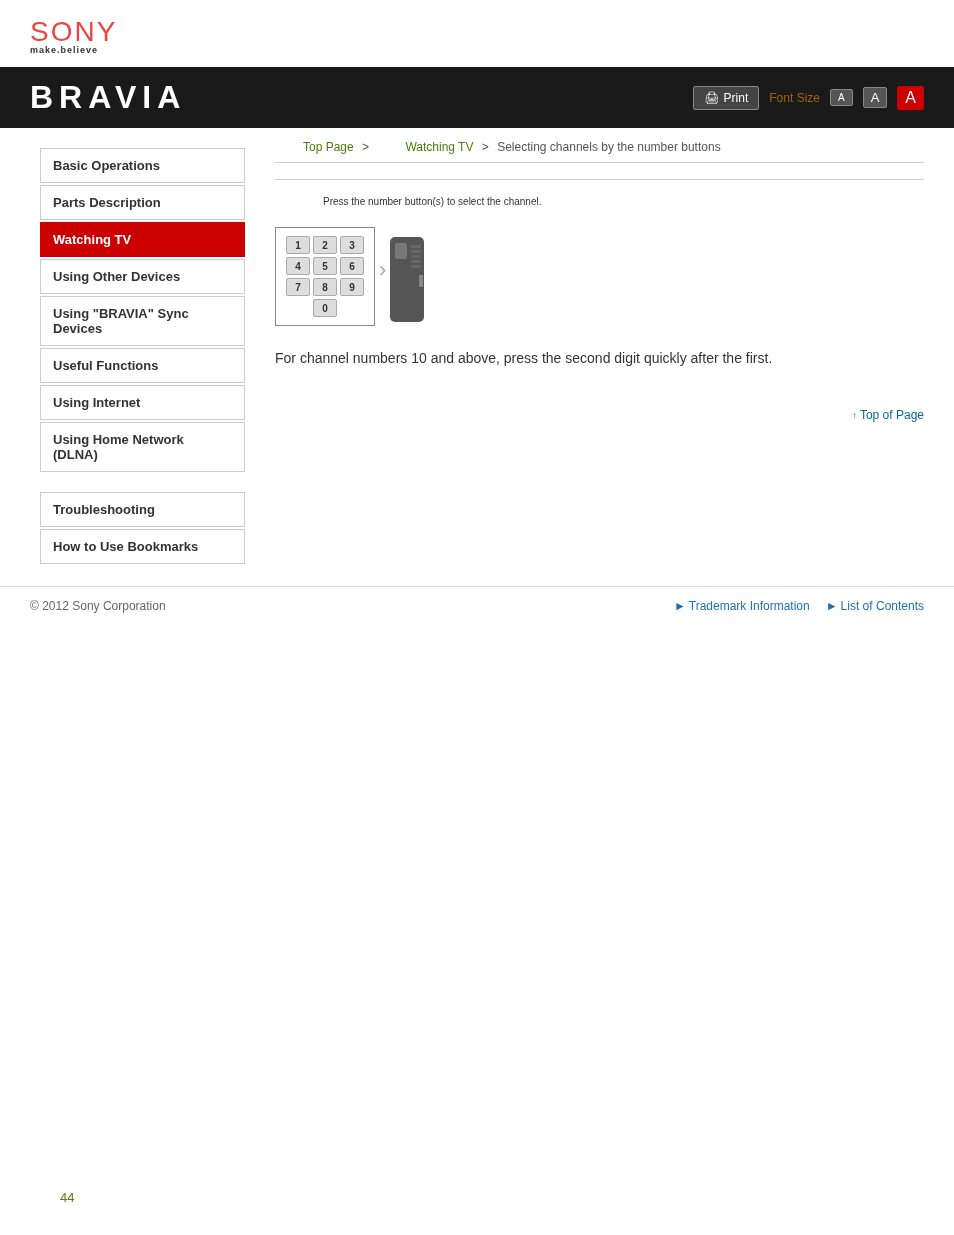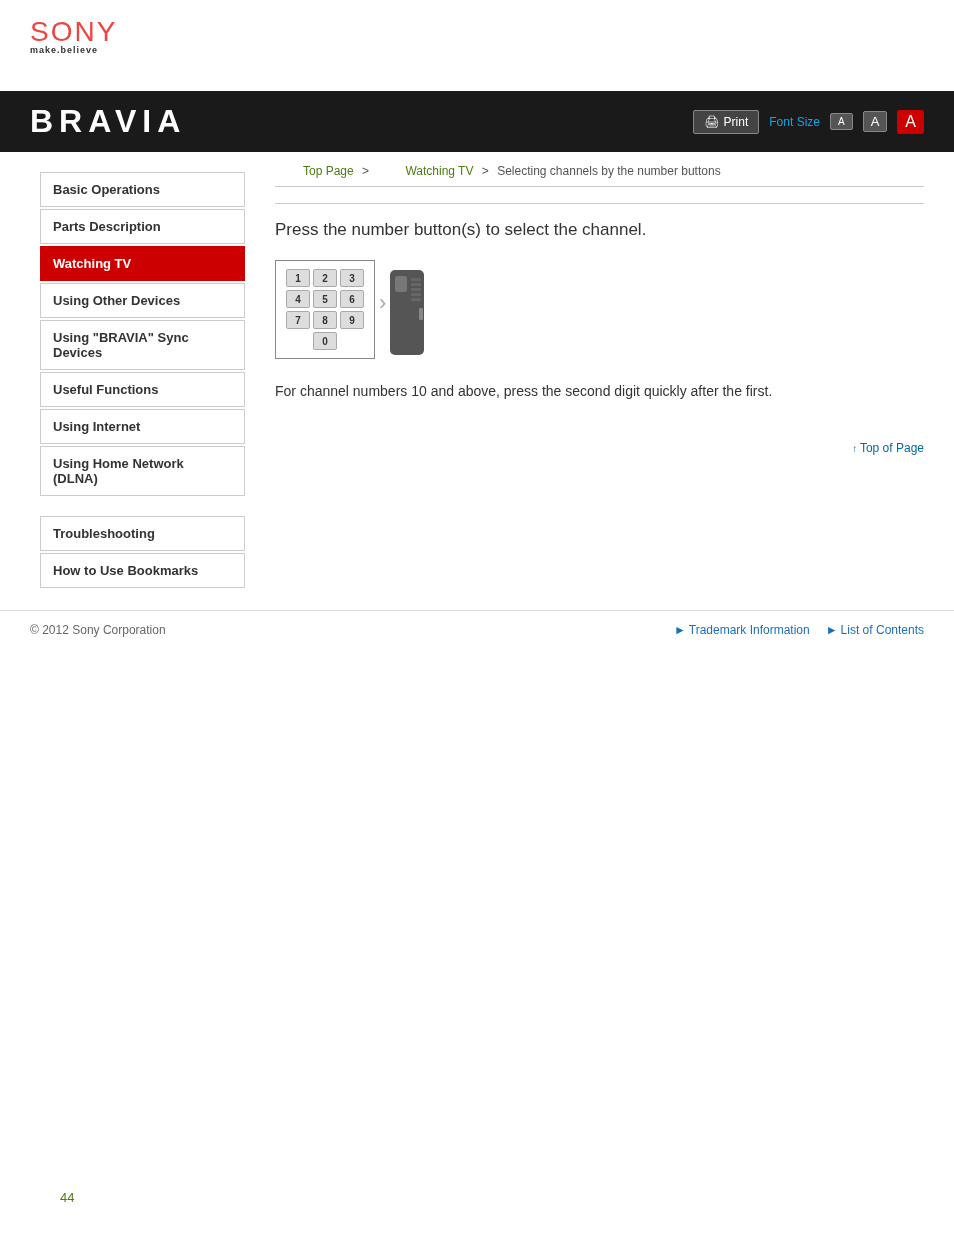--- a/index.html
+++ b/index.html
@@ -35,21 +35,20 @@
       font-weight: bold;
     }
 
     
     .header-bar {
       background: #1a1a1a;
       padding: 12px 30px;
       display: flex;
       align-items: center;
       justify-content: space-between;
-      margin-top: 24px;
     }
     .bravia-title {
       color: #fff;
       font-size: 32px;
       font-weight: bold;
       letter-spacing: 6px;
       font-family: Arial, sans-serif;
       text-transform: uppercase;
     }
     .header-controls {
@@ -63,21 +62,21 @@
       color: #fff;
       padding: 4px 10px;
       font-size: 12px;
       cursor: pointer;
       display: flex;
       align-items: center;
       gap: 4px;
       border-radius: 2px;
     }
     .font-size-label {
-      color: #0ea5e9;
+      color: #a16207;
       font-size: 12px;
     }
     .font-btn {
       border: 1px solid #888;
       background: #555;
       color: #fff;
       padding: 2px 7px;
       cursor: pointer;
       border-radius: 2px;
     }
@@ -133,23 +132,24 @@
     .breadcrumb a {
       color: #4d7c0f;
       text-decoration: none;
       margin-left: 28px;
     }
     .breadcrumb .sep {
       margin: 0 5px;
       color: #555;
     }
     .page-description {
-      font-size: 17px;
+      font-size: 10px;
       color: #333;
       margin-bottom: 20px;
+      margin-left: 48px;
     }
 
     
     .illustration-area {
       display: flex;
       align-items: flex-start;
       margin: 20px 0 24px 0;
     }
     .numpad-box {
       border: 1px solid #888;

